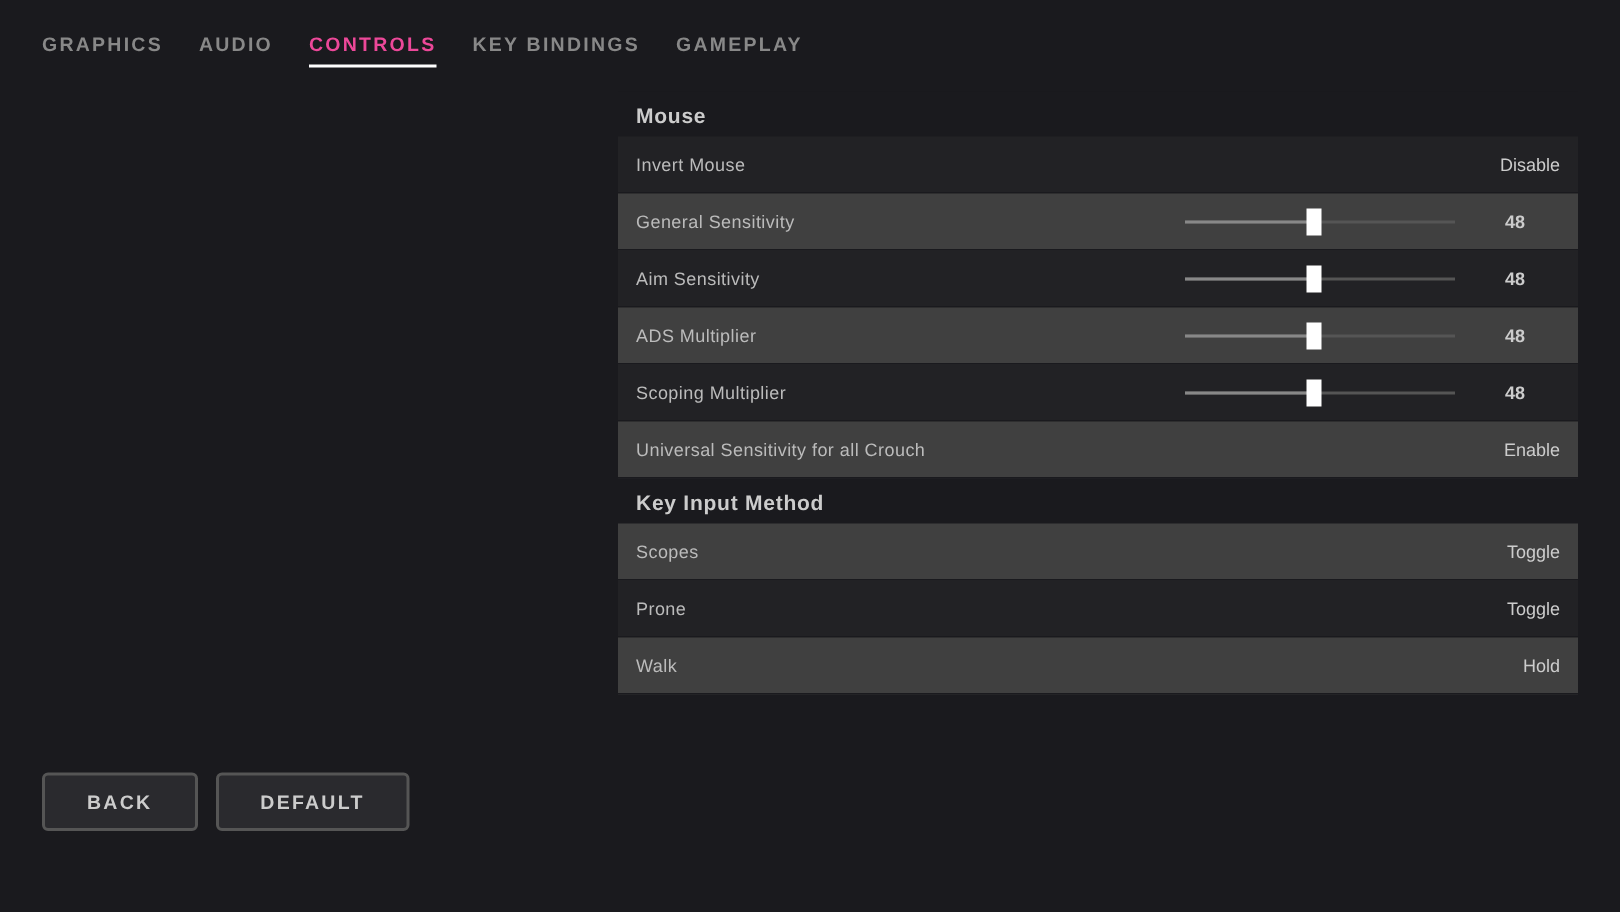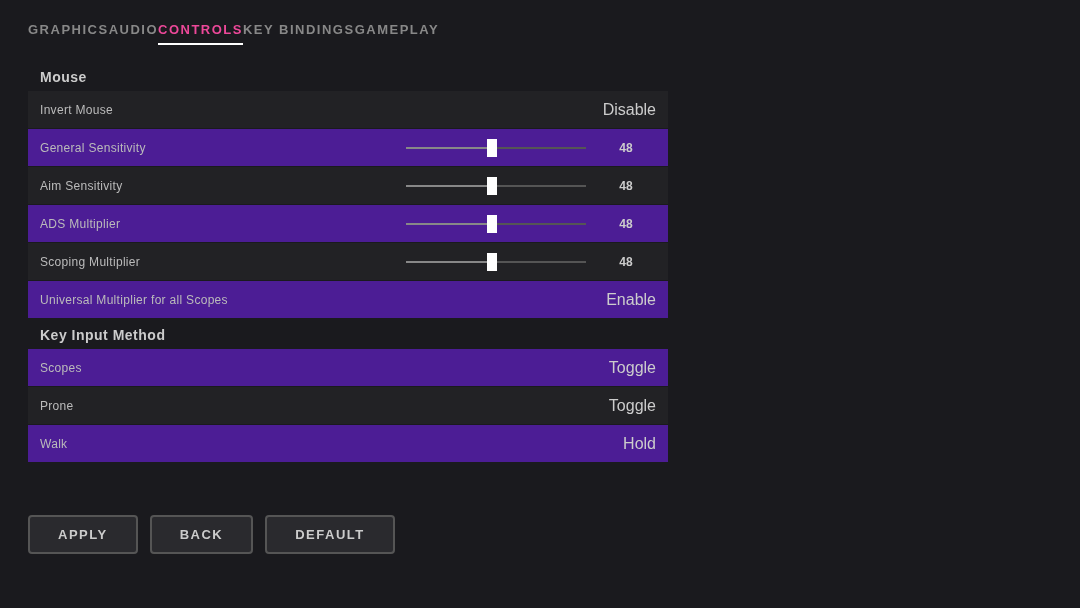--- a/index.html
+++ b/index.html
@@ -18,20 +18,21 @@
       color: #ffffff;
       font-size: 32px;
       font-weight: 900;
       letter-spacing: 2px;
       padding: 18px 28px 4px 28px;
       text-transform: uppercase;
     }
 
     .tabs {
       display: flex;
+      gap: 24px;
       padding: 0 28px;
       border-bottom: none;
       margin-bottom: 16px;
     }
 
     .tab {
       font-size: 13px;
       font-weight: 600;
       letter-spacing: 1.5px;
       text-transform: uppercase;
@@ -43,20 +44,21 @@
 
     .tab.active {
       color: #ec4899;
       border-bottom: 2px solid #ffffff;
     }
 
     .content-area {
       display: flex;
       height: calc(608px - 110px);
       padding: 0 28px;
+      justify-content: flex-end;
     }
 
     .settings-panel {
       width: 640px;
       height: 420px;
       overflow-y: scroll;
       position: relative;
     }
 
     .settings-panel::-webkit-scrollbar {
@@ -80,21 +82,21 @@
       padding: 8px 4px 6px 12px;
       background: #1a1a1e;
     }
 
     .setting-row {
       display: flex;
       align-items: center;
       justify-content: space-between;
       padding: 0 12px;
       height: 38px;
-      background-color: #4c1d95;
+      background-color: #404040;
       border-bottom: 1px solid #1a1a1e;
     }
 
     .setting-row:nth-child(even) {
       background-color: #222225;
     }
 
     .setting-label {
       font-size: 12px;
       color: #bbb;
@@ -132,21 +134,21 @@
       width: 10px;
       height: 18px;
       background: #fff;
       position: absolute;
       top: 50%;
       transform: translateY(-50%);
       cursor: pointer;
     }
 
     .toggle-value {
-      font-size: 16px;
+      font-size: 12px;
       color: #ccc;
       min-width: 80px;
       text-align: center;
       margin-left: 34px;
     }
 
     .bottom-bar {
       display: flex;
       gap: 12px;
       padding: 16px 28px;
@@ -240,38 +242,37 @@
           <div class="slider-container">
             <div class="slider-track">
               <div class="slider-filled" style="width: 48%;"></div>
               <div class="slider-thumb" style="left: 81.4px;"></div>
             </div>
             <span class="setting-value">48</span>
           </div>
         </div>
       </div>
       <div class="setting-row">
-        <span class="setting-label">Universal Multiplier for all Scopes</span>
+        <span class="setting-label">Universal Sensitivity for all Crouch</span>
         <div><span class="toggle-value">Enable</span></div>
       </div>
       <div class="section-header">Key Input Method</div>
       <div class="setting-row">
         <span class="setting-label">Scopes</span>
         <div><span class="toggle-value">Toggle</span></div>
       </div>
       <div class="setting-row">
         <span class="setting-label">Prone</span>
         <div><span class="toggle-value">Toggle</span></div>
       </div>
       <div class="setting-row">
         <span class="setting-label">Walk</span>
         <div><span class="toggle-value">Hold</span></div>
       </div>
     </div>
 </div>
 
 <div class="bottom-bar">
-<button class="btn">APPLY</button>
     <button class="btn">BACK</button>
     <button class="btn">DEFAULT</button>
   </div>
 
 <div class="watermark"></div>
 
 </body></html>

